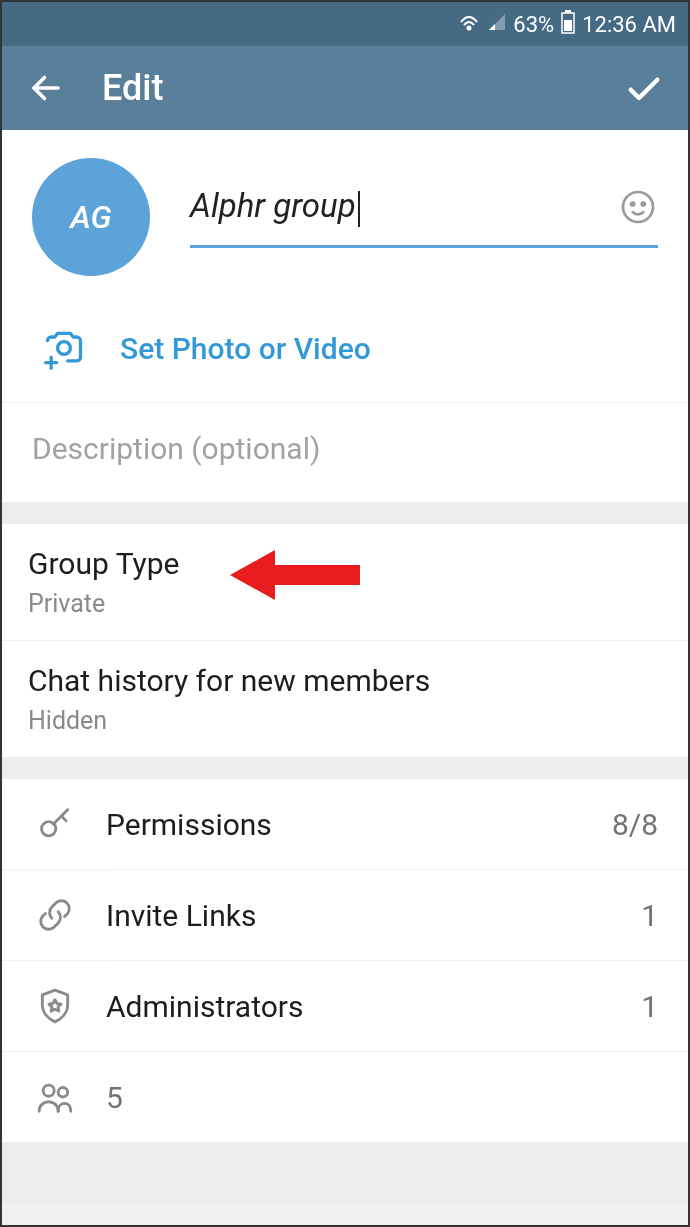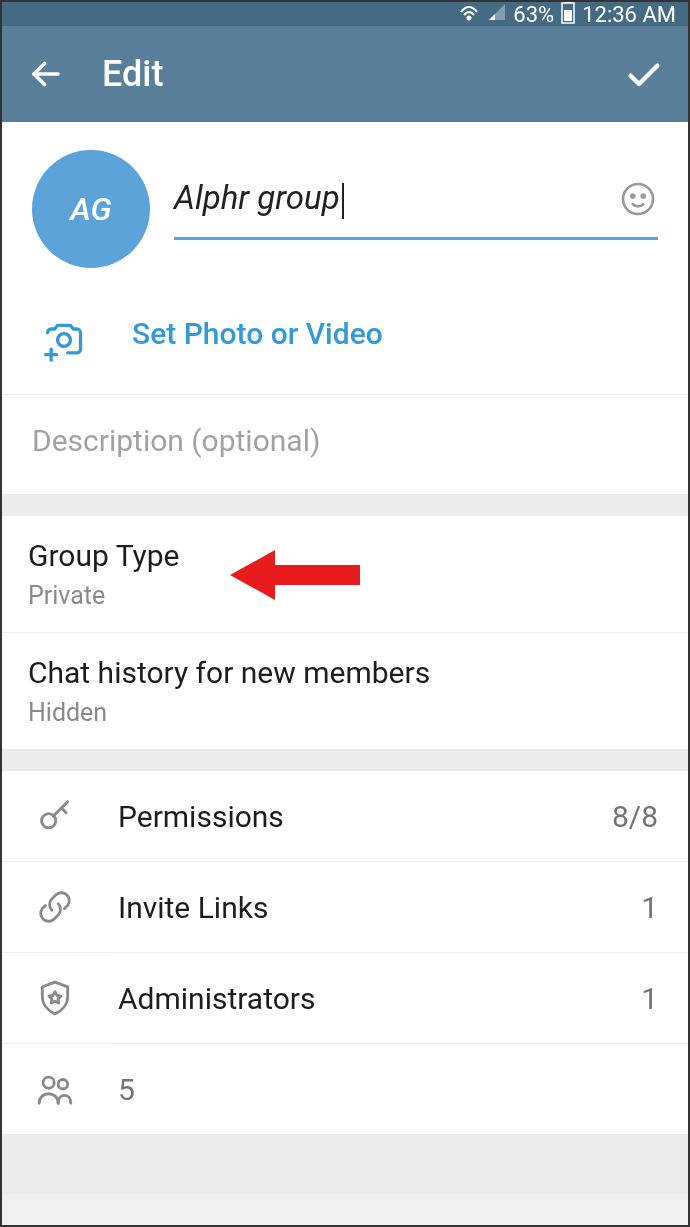--- a/index.html
+++ b/index.html
@@ -5,32 +5,32 @@
   * { box-sizing: border-box; margin: 0; padding: 0; }
   body {
     width: 690px;
     height: 1227px;
     background: #f0f0f0;
     font-family: -apple-system, BlinkMacSystemFont, 'Segoe UI', Roboto, sans-serif;
     position: relative;
     border: 2px solid #333;
   }
   .statusbar {
-    height: 24px;
+    height: 44px;
     background: #446a84;
     display: flex;
     justify-content: flex-end;
     align-items: center;
     padding: 0 12px;
     color: #fff;
     font-size: 22px;
     gap: 6px;
   }
   .header {
-    height: 96px;
+    height: 84px;
     background: #5a7f9a;
     display: flex;
     align-items: center;
     padding: 0 24px;
     color: #fff;
   }
   .header .back {
     width: 40px;
     height: 40px;
     display: flex;
@@ -73,41 +73,42 @@
     font-size: 32px;
     font-weight: 500;
     flex-shrink: 0;
   }
   .nameinput-wrap {
     flex: 1;
     display: flex;
     align-items: center;
     border-bottom: 3px solid #5ca3d9;
     padding-bottom: 18px;
+    margin-left: 16px;
   }
   .nameinput {
     flex: 1;
     border: none;
     font-size: 33px;
     color: #222;
     outline: none;
     background: transparent;
   }
   .emoji-btn {
     width: 40px;
     height: 40px;
     display: flex;
     align-items: center;
     justify-content: center;
   }
   .setphoto-row {
     display: flex;
-    align-items: flex-start;
+    align-items: center;
     padding: 18px 30px 30px 30px;
-    gap: 44px;
+    gap: 32px;
   }
   .camera-icon {
     width: 48px;
     height: 48px;
     display: flex;
     align-items: center;
     justify-content: center;
     margin-left: 8px;
   }
   .setphoto-label {
@@ -140,21 +141,21 @@
   }
   .setting-sub {
     font-size: 25px;
     color: #8a8a8a;
   }
   .list-row {
     background: #fff;
     display: flex;
     align-items: center;
     padding: 22px 30px;
-    gap: 40px;
+    gap: 28px;
   }
   .row-icon {
     width: 46px;
     height: 46px;
     display: flex;
     align-items: center;
     justify-content: center;
     flex-shrink: 0;
     color: #8a8a8a;
   }

